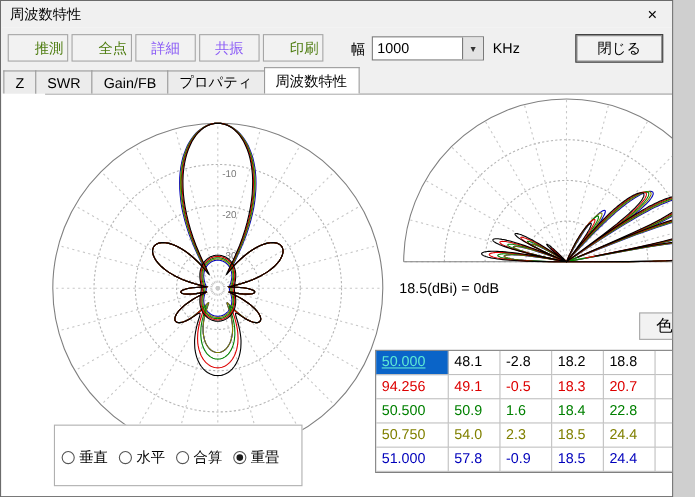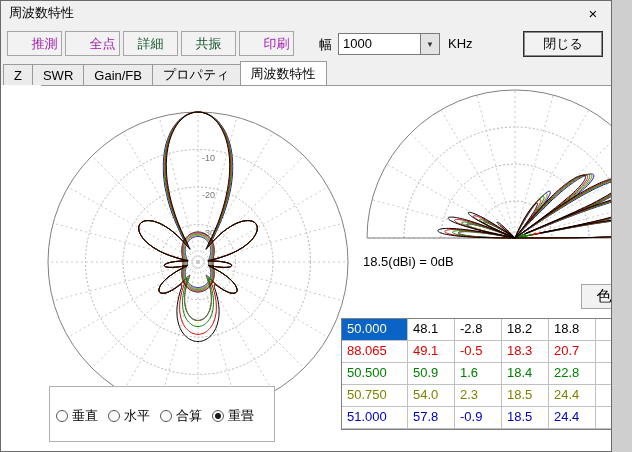--- a/index.html
+++ b/index.html
@@ -7,22 +7,22 @@
     font-family:"Liberation Sans","DejaVu Sans",sans-serif;font-size:13px;color:#000;
     border:1px solid #6b6b6b;box-sizing:border-box;overflow:hidden;}
   .titlebar{position:absolute;top:0;left:0;right:0;height:24px;background:#f0f0f0;
     display:flex;align-items:center;padding-left:8px;box-sizing:border-box;}
   .title{font-size:13px;}
   .close-x{position:absolute;right:0;top:0;width:36px;height:24px;display:flex;
     align-items:center;justify-content:center;font-size:15px;cursor:default;}
   .toolbar{position:absolute;top:24px;left:0;right:0;height:60px;background:#f0f0f0;
     display:flex;align-items:flex-start;padding:6px 6px 0 6px;box-sizing:border-box;}
   .tbtn{width:55px;height:25px;margin-right:3px;background:#f2f2f2;
-    border:1px solid #a6a6a6;font-family:inherit;font-size:13px;color:#14532d;padding:0;}
-  .tbtn.disabled{color:#a21caf;padding-left:20px;}
+    border:1px solid #a6a6a6;font-family:inherit;font-size:13px;color:#8b5cf6;padding:0;}
+  .tbtn.disabled{color:#4d7c0f;padding-left:20px;}
   .width-label{margin-left:22px;margin-top:5px;}
   .combo{width:102px;height:22px;background:#fff;border:1px solid #7a7a7a;display:flex;
     margin-left:6px;margin-top:2px;box-sizing:border-box;}
   .combo-text{flex:1;padding:2px 4px;font-size:13px;}
   .combo-arrow{width:18px;background:#e3e3e3;border-left:1px solid #7a7a7a;display:flex;
     align-items:center;justify-content:center;font-size:8px;color:#333;}
   .unit-label{margin-left:8px;margin-top:5px;}
   .closebtn{margin-left:auto;margin-right:2px;width:80px;height:26px;background:#f2f2f2;
     border:1px solid #2f2f2f;box-shadow:inset 0 0 0 1px #8a8a8a;font-family:inherit;font-size:13px;}
   .tabs{position:absolute;top:61px;left:2px;height:23px;display:flex;align-items:flex-end;z-index:3;}
@@ -35,21 +35,21 @@
   #right-chart{left:316px;top:0;}
   .caption{position:absolute;left:322px;top:168px;font-size:13px;}
   .colorbtn{position:absolute;left:540px;top:198px;width:76px;height:25px;background:#f2f2f2;
     border:1px solid #a6a6a6;font-family:inherit;font-size:15px;}
   .ftable{position:absolute;left:300px;top:232px;border:1px solid #808080;background:#fff;}
   .trow{display:grid;grid-template-columns:66px 47px 47px 47px 47px 40px;height:22px;}
   .trow.thead{height:20px;background:#f0f0f0;}
   .tcell{border-right:1px solid #c0c0c0;border-bottom:1px solid #c0c0c0;padding:2px 0 0 5px;
     font-size:13px;box-sizing:border-box;overflow:hidden;white-space:nowrap;}
   .thead .tcell{border-right:1px solid #a8a8a8;border-bottom:1px solid #888;color:#000;}
-  .tcell.sel{background:#0a64c8;color:#fef9c3;}
+  .tcell.sel{background:#0a64c8;color:#5eead4;text-decoration:underline;}
   .tcell.on{text-align:center;padding-left:0;font-size:12px;}
   .groupbox{position:absolute;left:8px;top:300px;width:226px;height:56px;border:1px solid #b0b0b0;
     background:#fff;box-sizing:border-box;}
   .grouplegend{position:absolute;top:-9px;left:8px;background:#fff;padding:0 4px;font-size:13px;}
   .polrow{position:absolute;left:6px;top:20px;display:flex;}
   .polopt{display:flex;align-items:center;margin-right:10px;font-size:13px;}
   .radio{width:12px;height:12px;border:1px solid #555;border-radius:50%;background:#fff;
     display:inline-block;position:relative;margin-right:4px;box-sizing:border-box;}
   .radio.sel::after{content:'';position:absolute;left:2px;top:2px;right:2px;bottom:2px;
     background:#1a1a1a;border-radius:50%;}
@@ -164,21 +164,21 @@
     <div class="ftable" id="freq-table">
         <div class="trow" style="color: rgb(0, 0, 0);">
           <div class="tcell sel">50.000</div>
           <div class="tcell">48.1</div>
           <div class="tcell">-2.8</div>
           <div class="tcell">18.2</div>
           <div class="tcell">18.8</div>
           <div class="tcell on">○</div>
         </div>
         <div class="trow" style="color: rgb(221, 0, 0);">
-          <div class="tcell">88.065</div>
+          <div class="tcell">94.256</div>
           <div class="tcell">49.1</div>
           <div class="tcell">-0.5</div>
           <div class="tcell">18.3</div>
           <div class="tcell">20.7</div>
           <div class="tcell on">○</div>
         </div>
         <div class="trow" style="color: rgb(0, 128, 0);">
           <div class="tcell">50.500</div>
           <div class="tcell">50.9</div>
           <div class="tcell">1.6</div>

